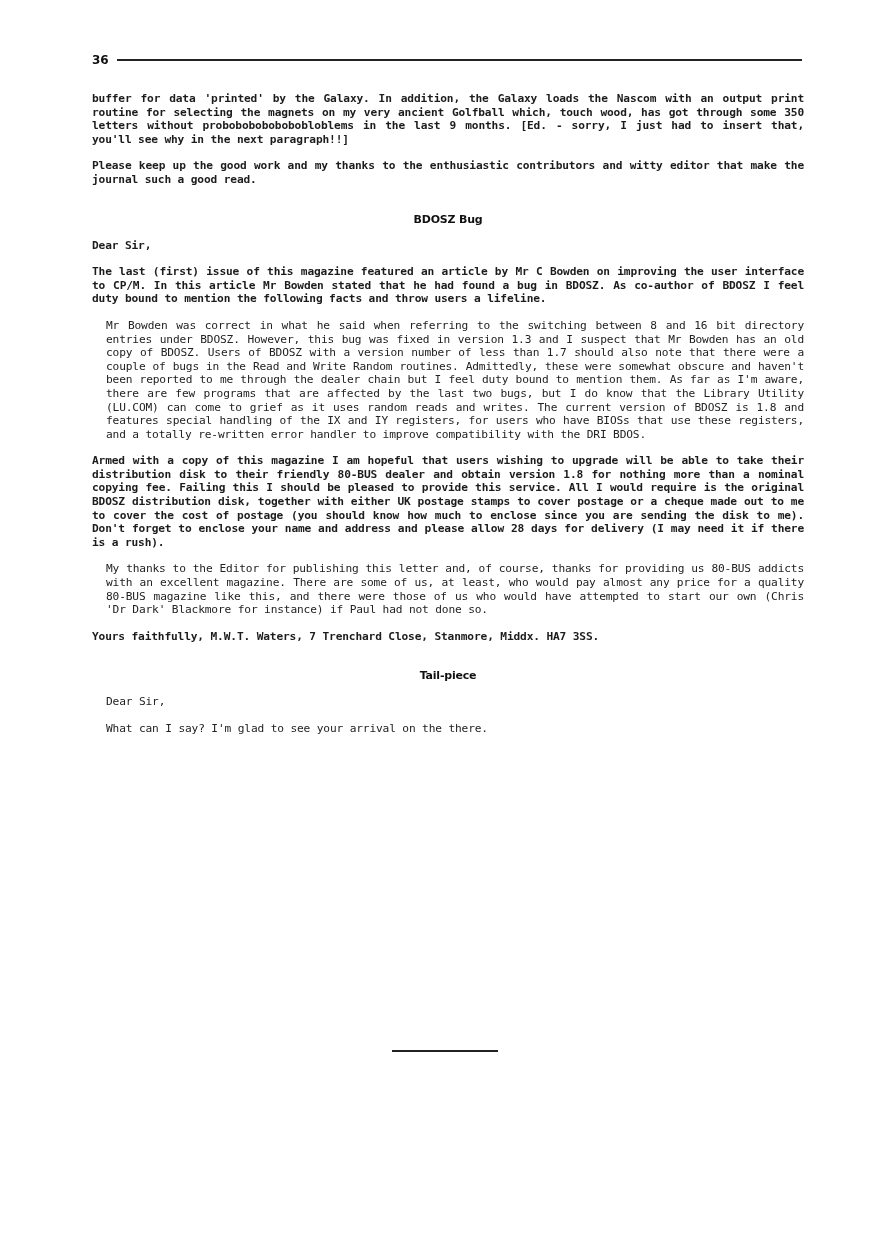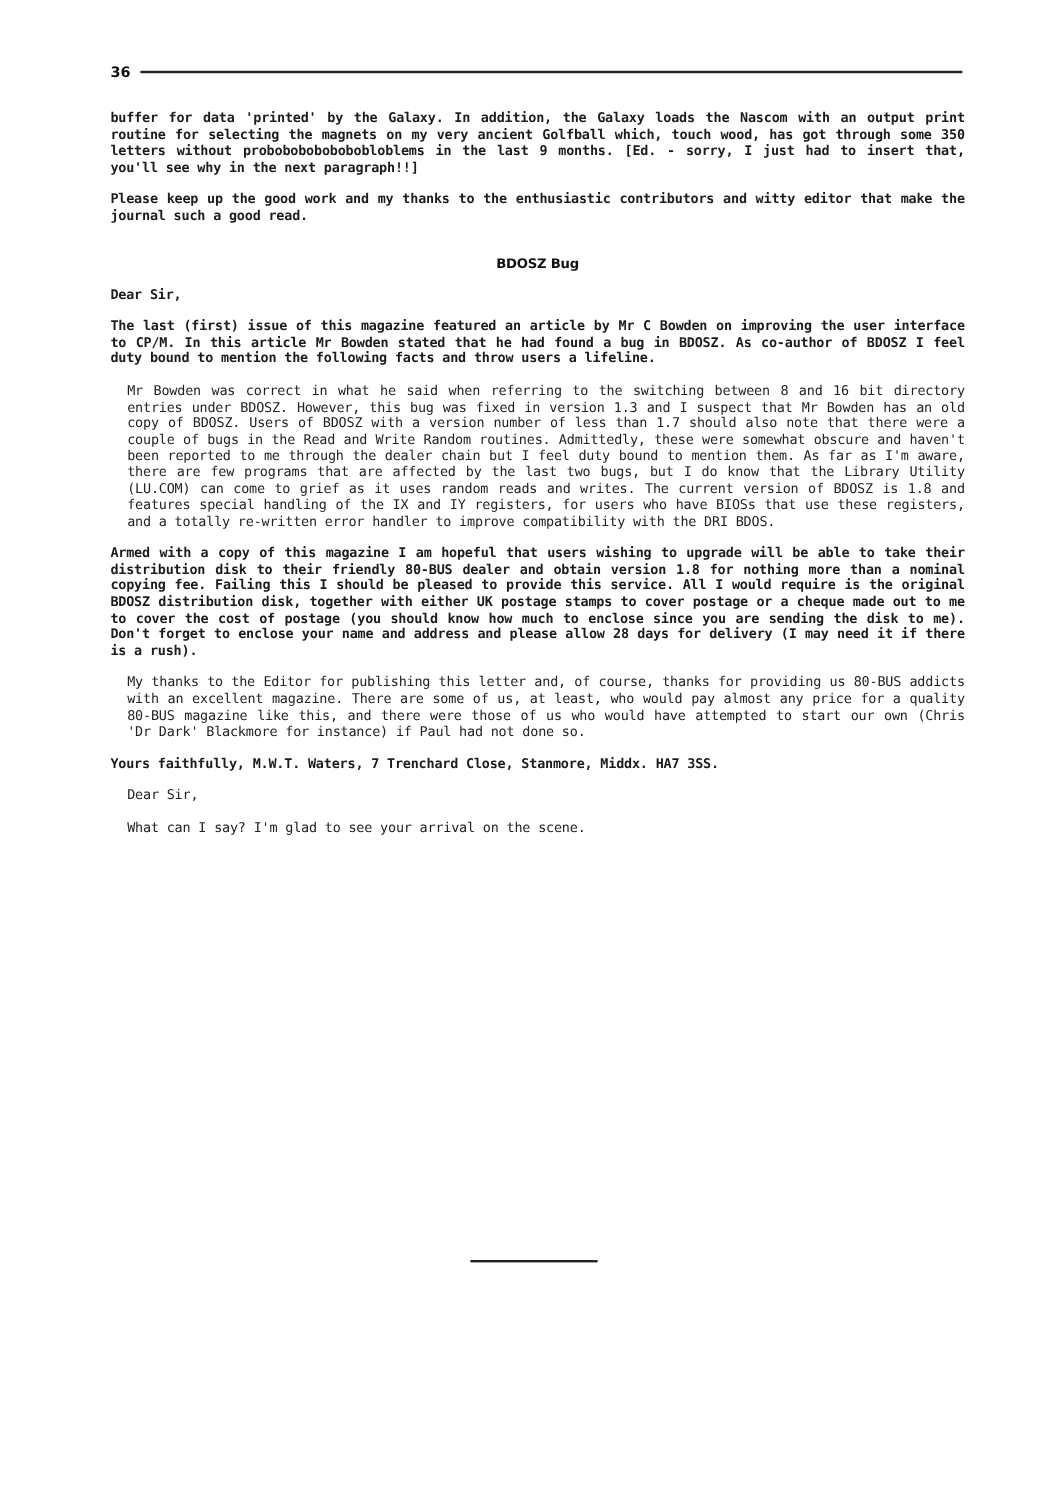--- a/index.html
+++ b/index.html
@@ -101,19 +101,20 @@
     <div class="heading first">BDOSZ Bug</div>
     <p>Dear Sir,</p>
     <p>The last (first) issue of this magazine featured an article by Mr C Bowden on improving the user interface to CP/M.  In this article Mr Bowden stated that he had found a bug in BDOSZ.  As co-author of BDOSZ I feel duty bound to mention the following facts and throw users a lifeline.</p>
     <p class="light">Mr Bowden was correct in what he said when referring to the switching between 8 and 16 bit directory entries under BDOSZ.  However, this bug was fixed in version 1.3 and I suspect that Mr Bowden has an old copy of BDOSZ.  Users of BDOSZ with a version number of less than 1.7 should also note that there were a couple of bugs in the Read and Write Random routines.  Admittedly, these were somewhat obscure and haven't been reported to me through the dealer chain but I feel duty bound to mention them.  As far as I'm aware, there are few programs that are affected by the last two bugs, but I do know that the Library Utility (LU.COM) can come to grief as it uses random reads and writes.  The current version of BDOSZ is 1.8 and features special handling of the IX and IY registers, for users who have BIOSs that use these registers, and a totally re-written error handler to improve compatibility with the DRI BDOS.</p>
     <p>Armed with a copy of this magazine I am hopeful that users wishing to upgrade will be able to take their distribution disk to their friendly 80-BUS dealer and obtain version 1.8 for nothing more than a nominal copying fee.  Failing this I should be pleased to provide this service.  All I would require is the original BDOSZ distribution disk, together with either UK postage stamps to cover postage or a cheque made out to me to cover the cost of postage (you should know how much to enclose since you are sending the disk to me).  Don't forget to enclose your name and address and please allow 28 days for delivery (I may need it if there is a rush).</p>
     <p class="light">My thanks to the Editor for publishing this letter and, of course, thanks for providing us 80-BUS addicts with an excellent magazine.  There are some of us, at least, who would pay almost any price for a quality 80-BUS magazine like this, and there were those of us who would have attempted to start our own (Chris 'Dr Dark' Blackmore for instance) if Paul had not done so.</p>
     <p class="sig">Yours faithfully, M.W.T. Waters, 7 Trenchard Close, Stanmore, Middx. HA7 3SS.</p>
   </section>
 
   <section>
+    <div class="heading">Tail-piece</div>
     <p class="light">Dear Sir,</p>
-    <p class="light">What can I say?  I'm glad to see your arrival on the scene.</p>
+    <p class="light">What can I say?  I'm glad to see your arrival on the there.</p>
   </section>
 
 </div>
 
 <div class="end-rule"></div>
 
 </body></html>

